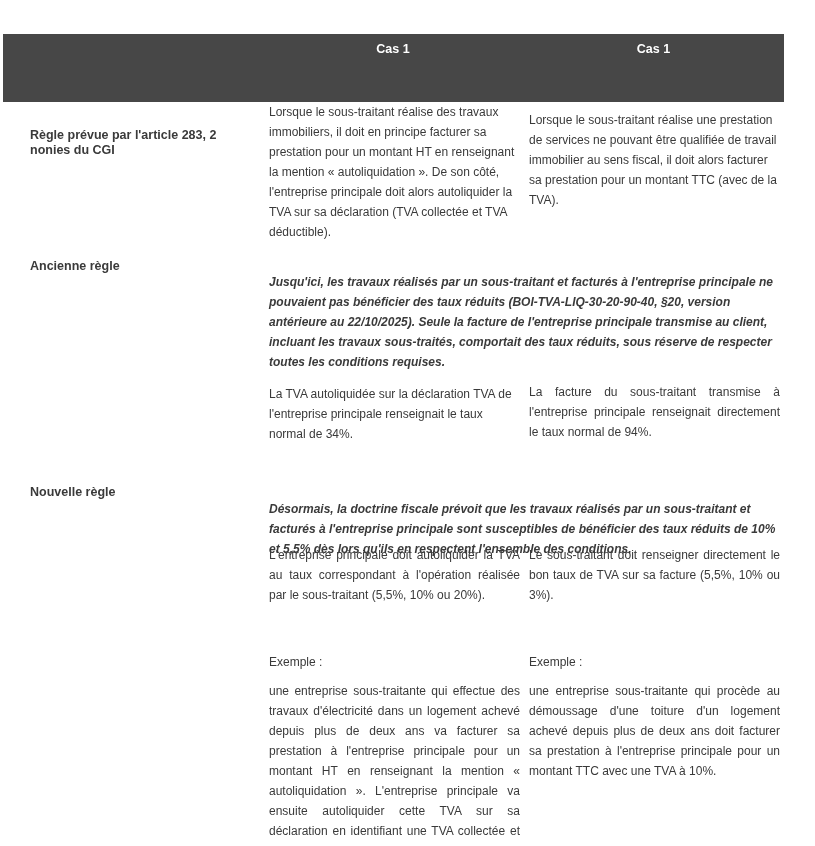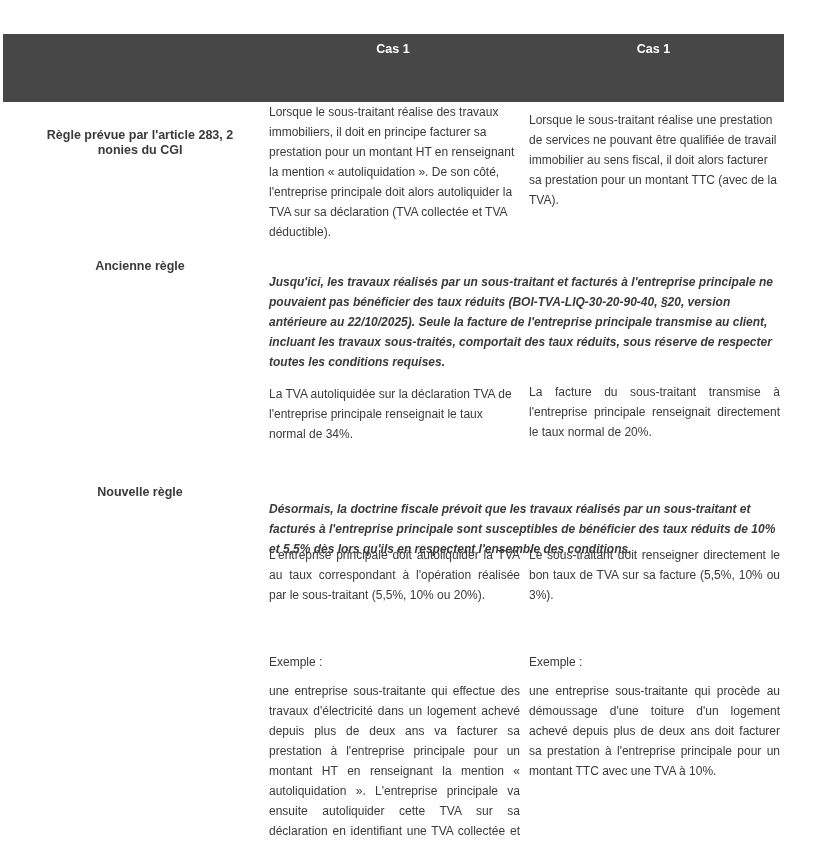--- a/index.html
+++ b/index.html
@@ -4,21 +4,21 @@
 <style>
   html, body { margin: 0; padding: 0; background: #ffffff; }
   body { width: 815px; height: 846px; position: relative; overflow: hidden;
          font-family: "Liberation Sans", sans-serif; color: #3a3a3a; font-size: 12.5px; }
   .header { position: absolute; left: 3px; top: 3px; width: 781px; height: 68px; background: #474747; color: #ffffff; margin-top: 31px; }
   .hcol { position: absolute; top: 0; text-align: center; font-weight: bold; font-size: 12.5px; }
   .hcol .t1 { position: absolute; top: 8px; left: 0; right: 0; }
   .hcol .t2 { position: absolute; top: 39px; left: 0; right: 0; }
   .hc1 { left: 260px; width: 260px; height: 76px; }
   .hc2 { left: 520px; width: 261px; height: 76px; }
-  .label { position: absolute; left: 30px; width: 220px; text-align: center; font-weight: bold; font-size: 12.5px; line-height: 15px; }
+  .label { position: absolute; left: 30px; width: 220px; font-weight: bold; font-size: 12.5px; line-height: 15px; }
   .cell { position: absolute; font-size: 12px; line-height: 20px; }
   .c1 { left: 269px; width: 251px; }
   .c2 { left: 529px; width: 251px; }
   .wide { left: 269px; width: 515px; font-weight: bold; font-style: italic; margin-top: 28px; }
   .just { text-align: justify; }
 </style>
 </head>
 <body>
 
 <div class="header">
@@ -30,21 +30,21 @@
   </div>
 </div>
 
 <div class="label" style="top:128px;">Règle prévue par l'article 283, 2 nonies du CGI</div>
 <div class="cell c1" style="top:102px;">Lorsque le sous-traitant réalise des travaux immobiliers, il doit en principe facturer sa prestation pour un montant HT en renseignant la mention « autoliquidation ». De son côté, l'entreprise principale doit alors autoliquider la TVA sur sa déclaration (TVA collectée et TVA déductible).</div>
 <div class="cell c2" style="top:102px;margin-top:8px;">Lorsque le sous-traitant réalise une prestation de services ne pouvant être qualifiée de travail immobilier au sens fiscal, il doit alors facturer sa prestation pour un montant TTC (avec de la TVA).</div>
 
 <div class="label" style="top:250px;margin-top:9px;">Ancienne règle</div>
 <div class="cell wide" style="top:244px;">Jusqu'ici, les travaux réalisés par un sous-traitant et facturés à l'entreprise principale ne pouvaient pas bénéficier des taux réduits (BOI-TVA-LIQ-30-20-90-40, §20, version antérieure au 22/10/2025). Seule la facture de l'entreprise principale transmise au client, incluant les travaux sous-traités, comportait des taux réduits, sous réserve de respecter toutes les conditions requises.</div>
 <div class="cell c1" style="top:384px;">La TVA autoliquidée sur la déclaration TVA de l'entreprise principale renseignait le taux normal de 34%.</div>
-<div class="cell c2 just" style="top:382px;">La facture du sous-traitant transmise à l'entreprise principale renseignait directement le taux normal de 20%.</div>
+<div class="cell c2 just" style="top:382px;">La facture du sous-traitant transmise à l'entreprise principale renseignait directement le taux normal de 94%.</div>
 
 <div class="label" style="top:485px;">Nouvelle règle</div>
 <div class="cell wide" style="top:471px;">Désormais, la doctrine fiscale prévoit que les travaux réalisés par un sous-traitant et facturés à l'entreprise principale sont susceptibles de bénéficier des taux réduits de 10% et 5,5% dès lors qu'ils en respectent l'ensemble des conditions.</div>
 <div class="cell c1 just" style="top:545px;">L'entreprise principale doit autoliquider la TVA au taux correspondant à l'opération réalisée par le sous-traitant (5,5%, 10% ou 20%).</div>
 <div class="cell c2 just" style="top:545px;">Le sous-traitant doit renseigner directement le bon taux de TVA sur sa facture (5,5%, 10% ou 3%).</div>
 
 <div class="cell c1" style="top:652px;">Exemple :</div>
 <div class="cell c2" style="top:652px;">Exemple :</div>
 <div class="cell c1 just" style="top:681px;">une entreprise sous-traitante qui effectue des travaux d'électricité dans un logement achevé depuis plus de deux ans va facturer sa prestation à l'entreprise principale pour un montant HT en renseignant la mention « autoliquidation ». L'entreprise principale va ensuite autoliquider cette TVA sur sa déclaration en identifiant une TVA collectée et une TVA déductible au taux de 10%.</div>
 <div class="cell c2 just" style="top:681px;">une entreprise sous-traitante qui procède au démoussage d'une toiture d'un logement achevé depuis plus de deux ans doit facturer sa prestation à l'entreprise principale pour un montant TTC avec une TVA à 10%.</div>

